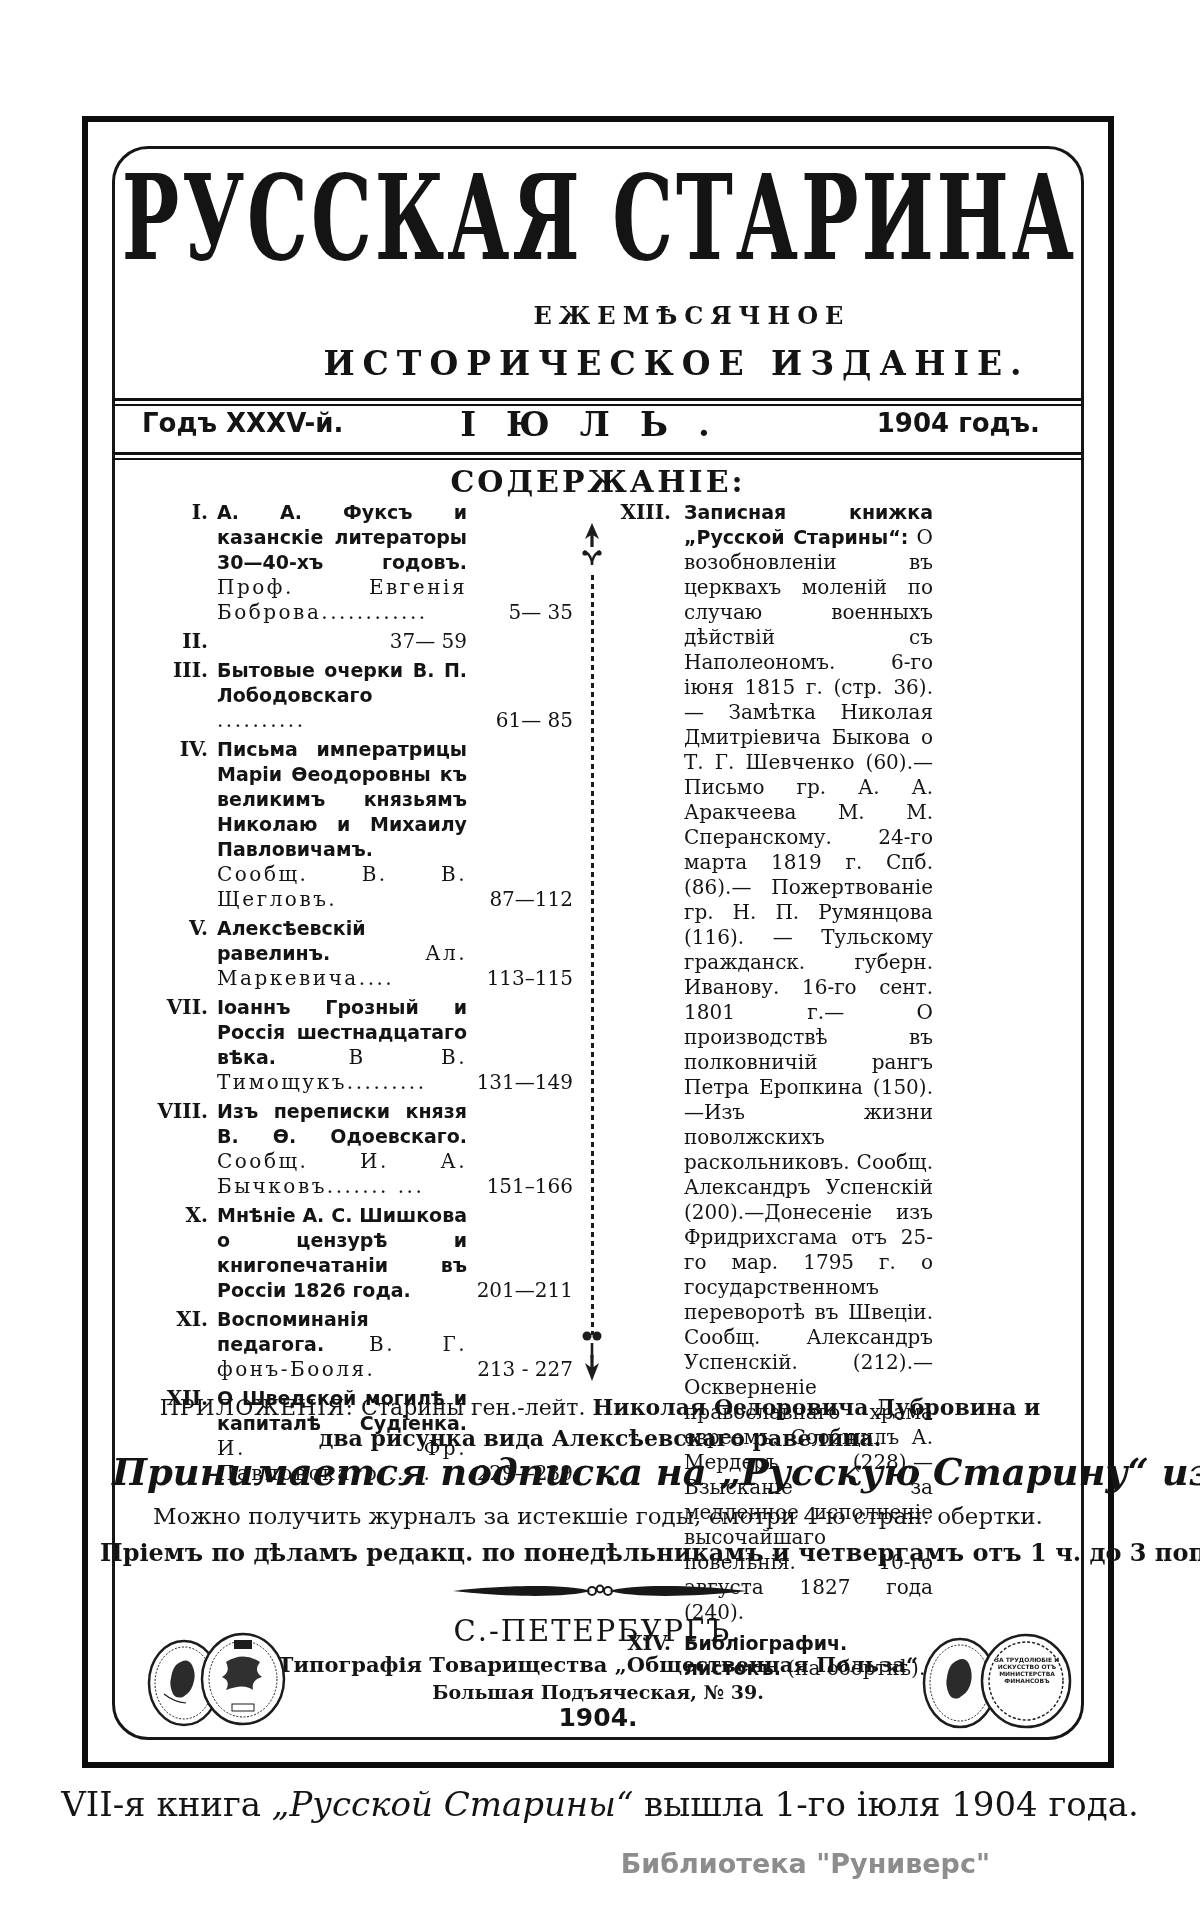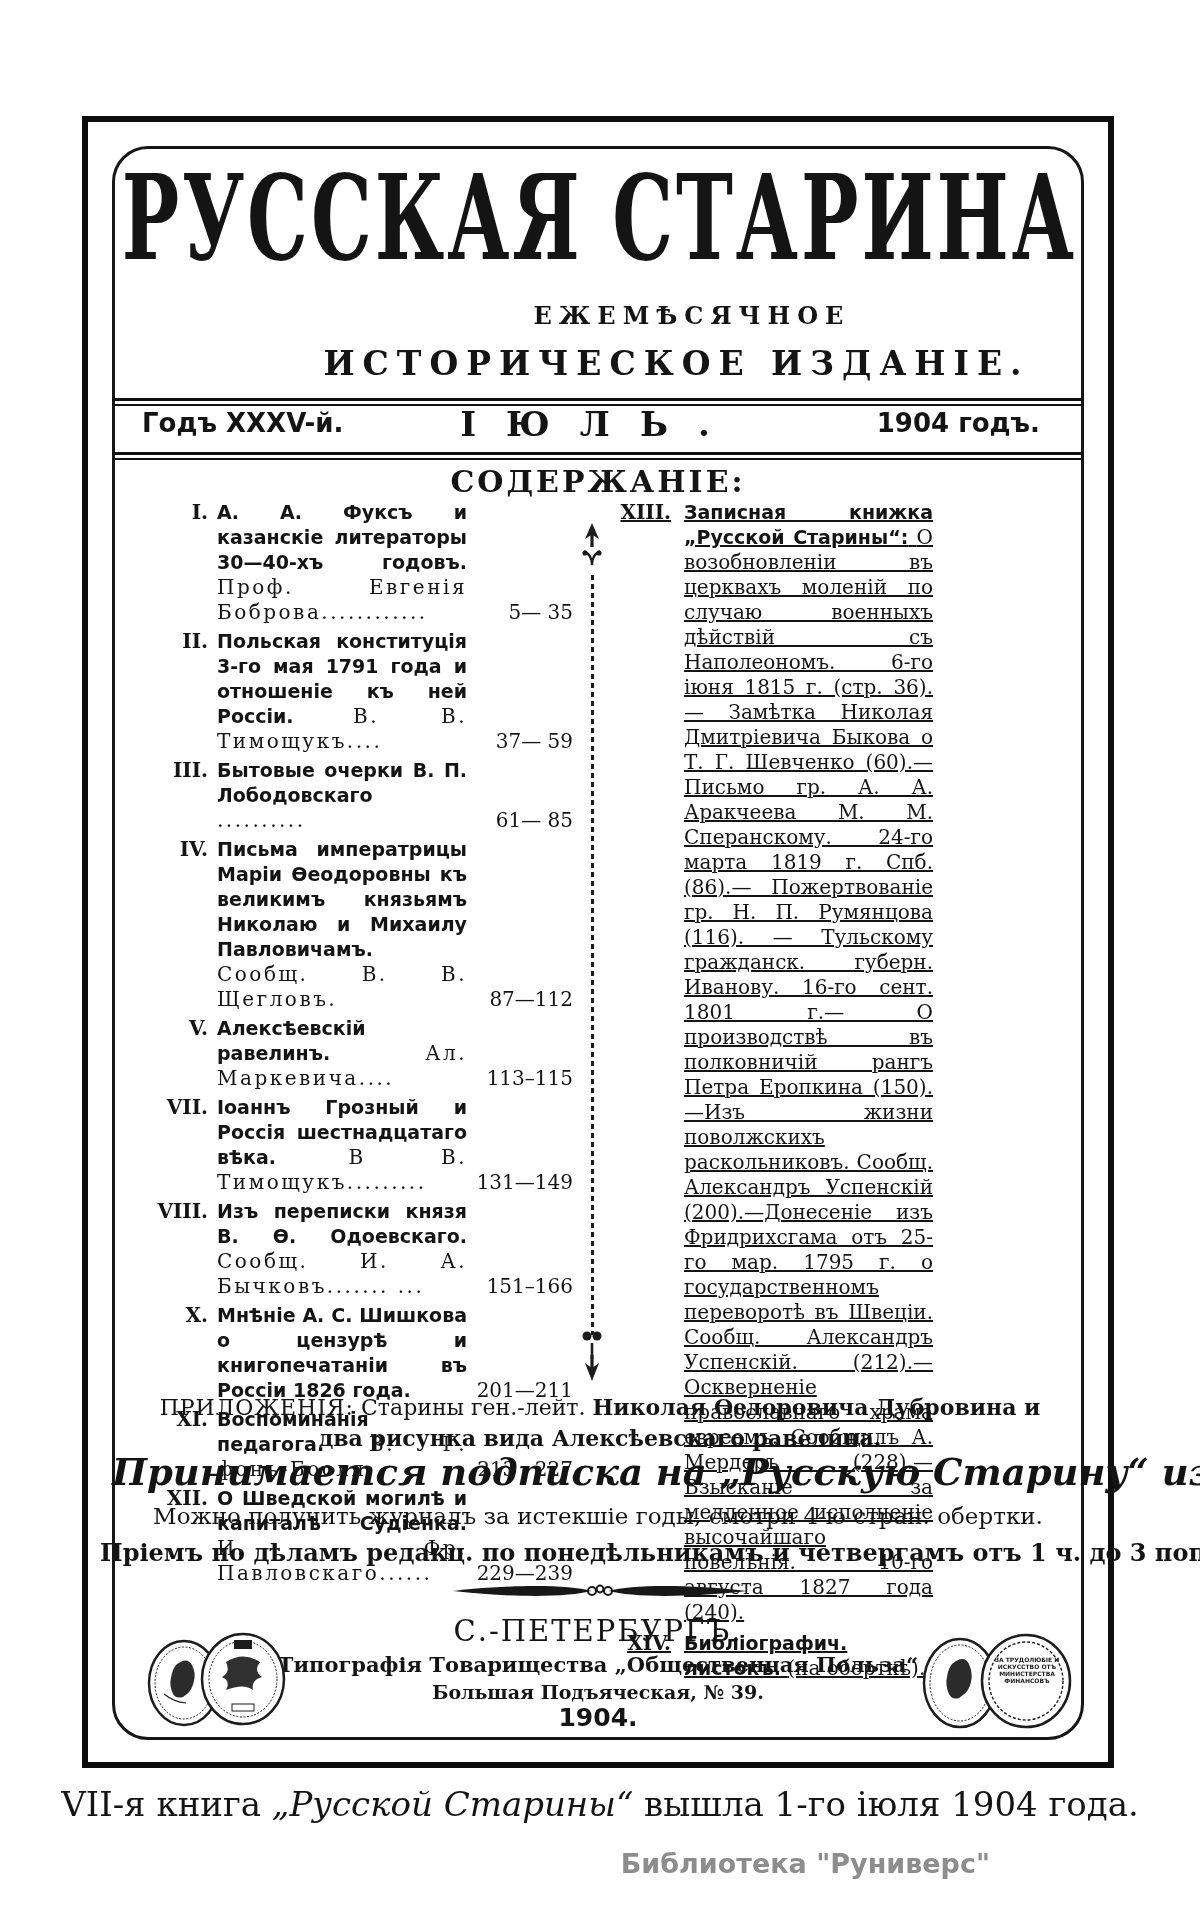--- a/index.html
+++ b/index.html
@@ -29,21 +29,21 @@
   .year-row-month{left:350px;width:500px;top:404px;text-align:center;font-weight:bold;
                   font-size:34px;letter-spacing:30px;white-space:nowrap;}
   .year-row-right{top:408px;right:160px;text-align:right;font-family:"DejaVu Sans",sans-serif;
                   font-weight:bold;font-size:26px;}
 
   .contents-heading{left:112px;width:972px;top:464px;text-align:center;font-weight:bold;
                     font-size:30px;letter-spacing:3px;}
 
   
   .toc-left{left:150px;top:500px;width:423px;}
-  .toc-right{left:615px;top:500px;width:318px;text-decoration:underline;}
+  .toc-right{left:615px;top:500px;width:318px;}
   .entry{display:grid;grid-template-columns:58px 250px 1fr;column-gap:9px;margin-bottom:4px;}
   .entry-r{display:grid;grid-template-columns:56px 1fr;column-gap:13px;margin-bottom:6px;}
   .num{text-align:right;font-weight:bold;font-size:20px;line-height:25px;}
   .txt{font-size:20px;line-height:25px;text-align:justify;}
   .bb{font-family:"DejaVu Sans",sans-serif;font-weight:bold;font-size:19px;}
   .rr{font-family:"DejaVu Serif",serif;font-weight:normal;letter-spacing:2.5px;}
   .pages{align-self:end;text-align:right;font-size:20px;line-height:25px;white-space:nowrap;}
 
   
   .divider{left:580px;top:523px;width:24px;height:860px;}
@@ -102,21 +102,20 @@
   <div class="abs contents-heading">СОДЕРЖАНІЕ:</div>
 
   <div class="abs toc-left">
     <div class="entry">
       <span class="num">I.</span>
       <span class="txt"><b class="bb">А. А. Фуксъ и казанскіе литераторы 30—40-хъ годовъ.</b> <span class="rr">Проф. Евгенія Боброва............</span></span>
       <span class="pages">5— 35</span>
     </div>
     <div class="entry">
       <span class="num">II.</span>
-      <span class="txt"><b class="bb">Польская конституція 3-го мая 1791 года и отношеніе къ ней Россіи.</b> <span class="rr">В. В. Тимощукъ....</span></span>
       <span class="pages">37— 59</span>
     </div>
     <div class="entry">
       <span class="num">III.</span>
       <span class="txt"><b class="bb">Бытовые очерки В. П. Лободовскаго</b> <span class="rr">..........</span></span>
       <span class="pages">61— 85</span>
     </div>
     <div class="entry">
       <span class="num">IV.</span>
       <span class="txt"><b class="bb">Письма императрицы Маріи Өеодоровны къ великимъ князьямъ Николаю и Михаилу Павловичамъ.</b> <span class="rr">Сообщ. В. В. Щегловъ.</span></span>

